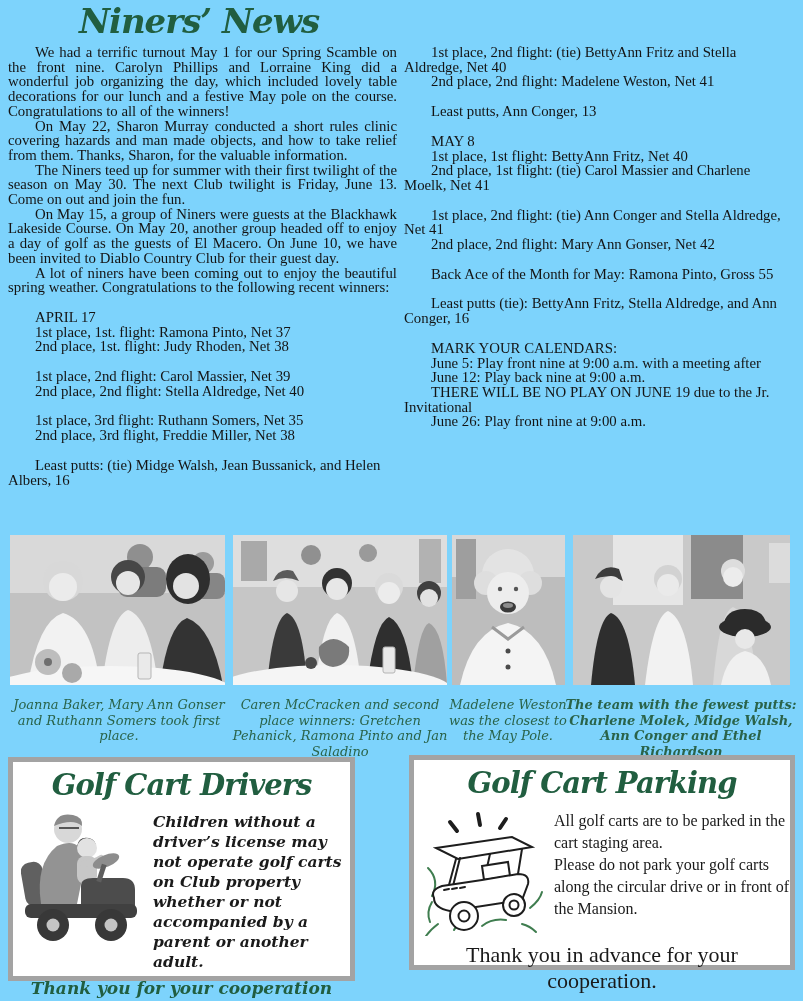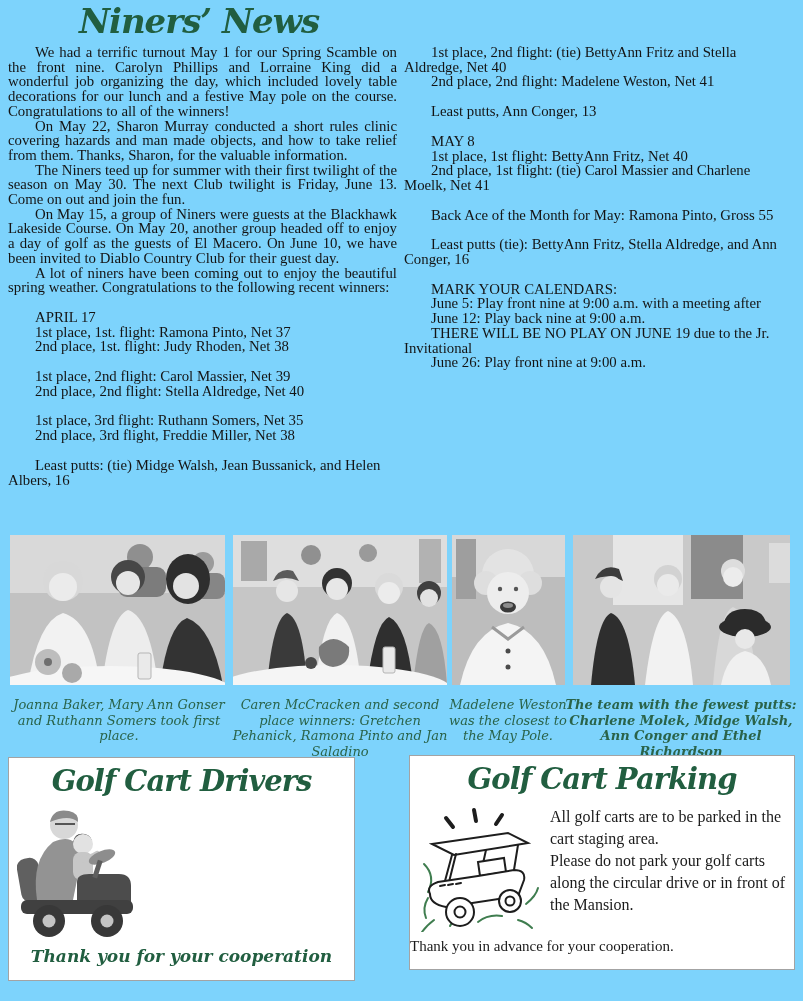--- a/index.html
+++ b/index.html
@@ -33,21 +33,21 @@
     position:absolute; top:697px; font-family:"DejaVu Serif", serif;
     font-style:italic; font-size:13px; line-height:15.5px; color:#2a6349;
     text-align:center;
   }
   #caption-1 { left:8px;   width:222px; }
   #caption-2 { left:226px; width:228px; }
   #caption-3 { left:440px; width:136px; }
   #caption-4 { left:564px; width:234px;font-weight:bold; }
   
   .notice {
-    position:absolute; background:#fff; border:1px solid #a3a3a3;
+    position:absolute; background:#fff; border:5px solid #a3a3a3;
     display:flex; flex-direction:column;
   }
   #box-drivers { left:8px;   top:757px; width:347px; height:224px; }
   #box-parking { left:409px; top:755px; width:386px; height:215px; }
   .notice-title {
     margin-top:7px; text-align:center; font-family:"DejaVu Serif", serif;
     font-style:italic; font-weight:bold; font-size:29px; line-height:32px;
     color:#215e40; letter-spacing:-1px;
   }
   .notice-row { display:flex; margin-top:5px; }
@@ -63,21 +63,21 @@
   .parking-text {
     margin-left:8px; width:252px; margin-top:6px;
     font-size:16px; line-height:22px; color:#1a1a1a;
   }
   .parking-text p + p { margin-top:0; }
   .drivers-footer {
     margin-top:6px; text-align:center; font-family:"DejaVu Serif", serif;
     font-style:italic; font-weight:bold; font-size:17px; color:#215e40;
   }
   .parking-footer {
-    margin-top:6px; font-size:15px; color:#1a1a1a;
+    margin-top:6px; text-align:center; font-size:22px; color:#1a1a1a;
   }
 </style>
 </head>
 <body>
 
 <div id="page">
 
   <h1 id="main-title">Niners’ News</h1>
 
   <div id="col-left" class="col">
@@ -110,20 +110,24 @@
       <div class="res">1st place, 2nd flight: (tie) BettyAnn Fritz and Stella Aldredge, Net 40</div>
       <div class="res">2nd place, 2nd flight: Madelene Weston, Net 41</div>
     </div>
     <div class="block">
       <div class="res">Least putts, Ann Conger, 13</div>
     </div>
     <div class="block">
       <div class="res">MAY 8</div>
       <div class="res">1st place, 1st flight: BettyAnn Fritz, Net 40</div>
       <div class="res">2nd place, 1st flight: (tie) Carol Massier and Charlene Moelk, Net 41</div>
+    </div>
+    <div class="block">
+      <div class="res">1st place, 2nd flight: (tie) Ann Conger and Stella Aldredge, Net 41</div>
+      <div class="res">2nd place, 2nd flight: Mary Ann Gonser, Net 42</div>
     </div>
     <div class="block">
       <div class="res">Back Ace of the Month for May: Ramona Pinto, Gross 55</div>
     </div>
     <div class="block">
       <div class="res">Least putts (tie): BettyAnn Fritz, Stella Aldredge, and Ann Conger, 16</div>
     </div>
     <div class="block">
       <div class="res">MARK YOUR CALENDARS:</div>
       <div class="res">June 5: Play front nine at 9:00 a.m. with a meeting after</div>
@@ -246,20 +250,21 @@
           <path d="M60 102 L60 80 Q60 72 72 72 L102 72 Q114 72 114 84 L114 102 Z" fill="#4c4c4c"></path>
           <ellipse cx="85" cy="55" rx="14" ry="6" fill="#8d8d8d" transform="rotate(-22 85 55)"></ellipse>
           <rect x="78" y="58" width="5" height="18" fill="#5e5e5e" transform="rotate(18 80 67)"></rect>
           <rect x="4" y="98" width="112" height="14" rx="6" fill="#404040"></rect>
           <circle cx="32" cy="119" r="16" fill="#383838"></circle>
             <circle cx="32" cy="119" r="6.5" fill="#c4c4c4"></circle>
           <circle cx="90" cy="119" r="16" fill="#383838"></circle>
             <circle cx="90" cy="119" r="6.5" fill="#c4c4c4"></circle>
         </svg>
       </div>
+      <div class="drivers-text">Children without a driver’s license may not operate golf carts on Club property whether or not accompanied by a parent or another adult.</div>
     </div>
     <div class="drivers-footer">Thank you for your cooperation</div>
   </div>
 
   <div class="notice" id="box-parking">
     <div class="notice-title">Golf Cart Parking</div>
     <div class="notice-row">
       <div class="notice-art">
         <svg width="122" height="130" viewBox="0 0 122 130" fill="none" stroke="#1d1d1d" stroke-width="2" stroke-linecap="round">
           <path d="M26 16 l7 9" stroke-width="4"></path>

